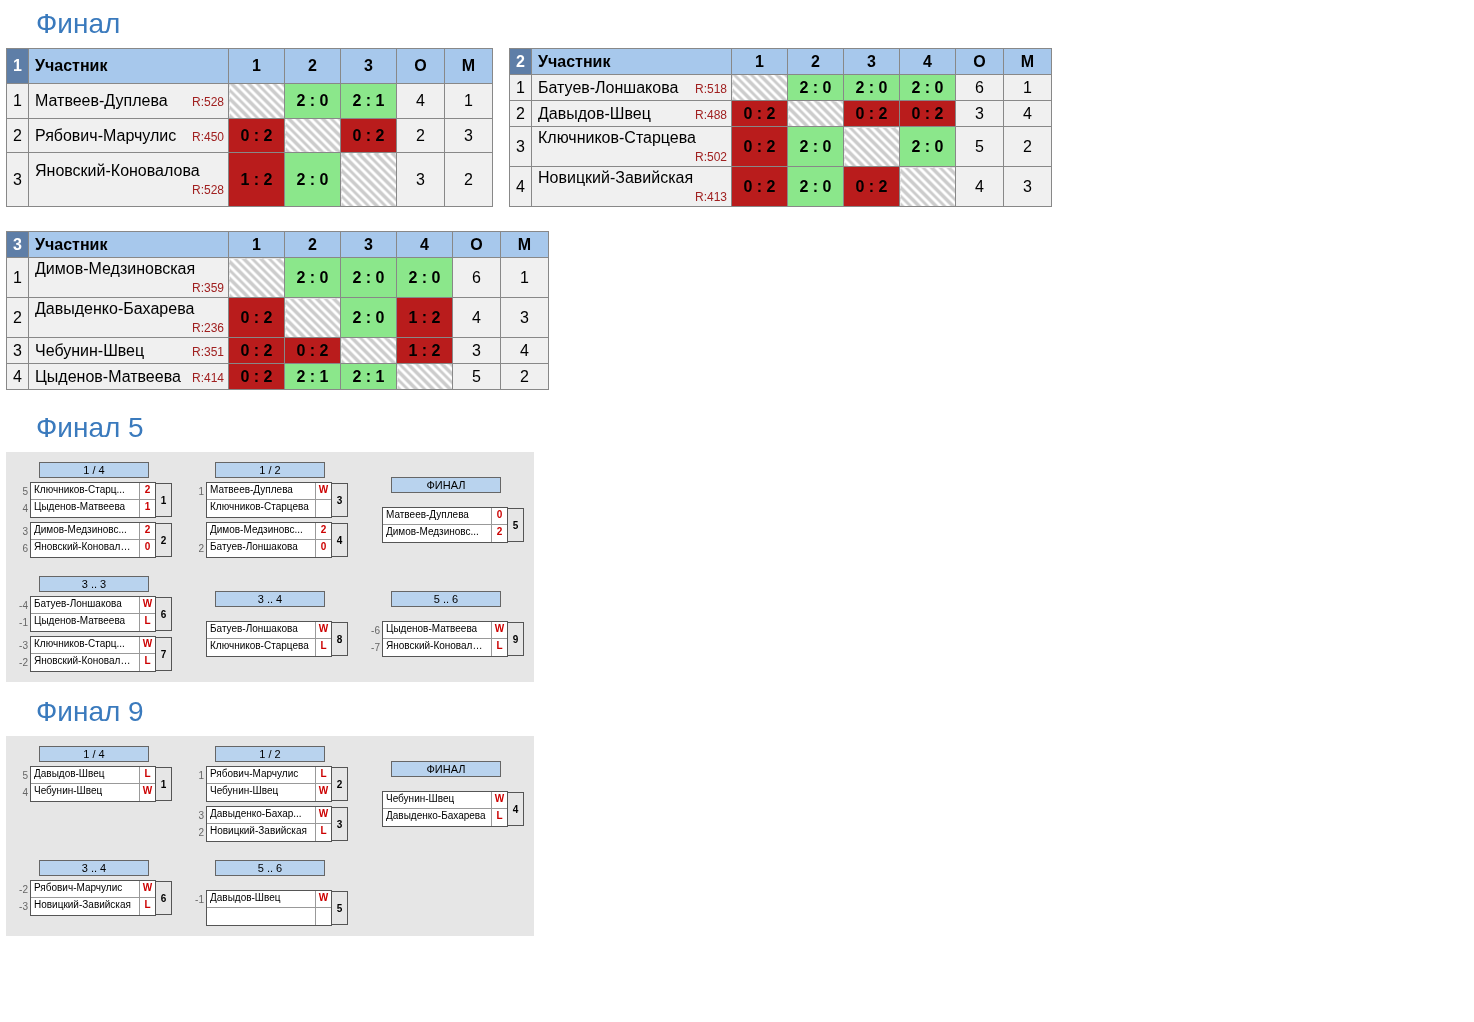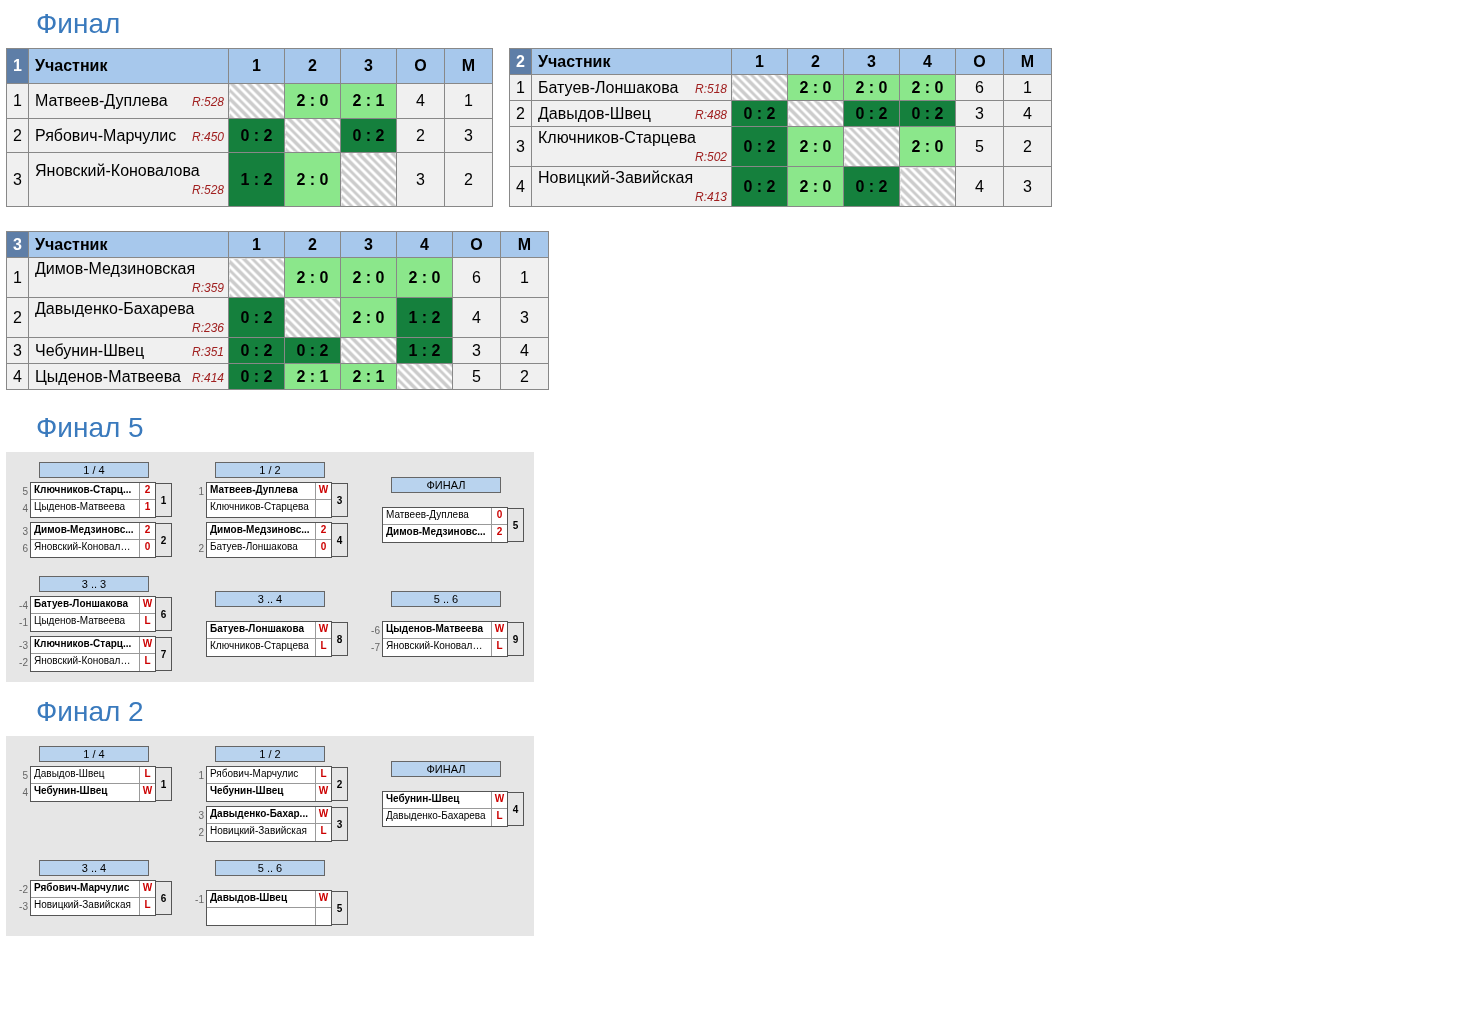--- a/index.html
+++ b/index.html
@@ -30,24 +30,24 @@
   font-size: 16px;
   font-family: Arial, sans-serif;
   height: 26px;
   white-space: nowrap;
 }
 .group-table th { background: #a7c8ec; font-weight: bold; text-align: center; }
 .group-table th.hdr-num { background: #5e7ea7; color: #fff; width: 22px; }
 .group-table th.hdr-name { text-align: left; width: 200px; }
 .group-table td.num { text-align: center; width: 22px; }
 .group-table td.name-cell { text-align: left; width: 200px; position: relative; padding-right: 4px; }
-.group-table td.name-cell .rating { color: #a02020; font-size: 12px; float: right; margin-left: 6px; margin-top: 3px; font-style: italic; }
+.group-table td.name-cell .rating { color: #a02020; font-size: 12px; float: right; margin-left: 6px; margin-top: 3px; }
 .group-table td.score { text-align: center; font-weight: bold; width: 56px; }
 .group-table td.win { background: #8be78b; }
-.group-table td.loss { background: #15803d; }
+.group-table td.loss { background: #b91c1c; }
 .group-table td.diag { background: repeating-linear-gradient(45deg,#ccc,#ccc 3px,#fff 3px,#fff 6px); }
 .group-table td.pts, .group-table td.place { text-align: center; width: 48px; }
 
 .bracket-area { background: #e6e6e6; padding: 10px; margin: 0 2px 6px 6px; display: inline-block; }
 .bracket-cols { display: flex; gap: 20px; }
 .round-label {
   display: inline-block;
   background: #b9d3ee;
   border: 1px solid #666;
   text-align: center;
@@ -86,21 +86,21 @@
 }
 .pname {
   width: 108px;
   font-size: 10px;
   padding: 1px 3px;
   white-space: nowrap;
   overflow: hidden;
   text-overflow: ellipsis;
   font-family: Arial, sans-serif;
 }
-.pname.winner { font-weight: bold; }
+.pname.winner { font-weight: normal; }
 .pscore {
   width: 16px;
   font-size: 10px;
   font-weight: bold;
   text-align: center;
   color: #c00;
   border-left: 1px solid #999;
   padding-top: 1px;
 }
 .mnum {
@@ -458,21 +458,21 @@
                 <div class="pname ">Яновский-Коновалова</div>
                 <div class="pscore">L</div>
               </div>
             </div>
             <div class="mnum">9</div>
           </div>
         </div>
       </div>
     </div></div>
 
-<h2 class="section-title">Финал 2</h2>
+<h2 class="section-title">Финал 9</h2>
 <div class="bracket-area" id="final2-area"><div class="bracket-cols">
       <div class="col-wrap">
         <div class="round-label">1 / 4</div>
         <div class="sub-matches">
           <div class="match">
             <div style="display:flex;flex-direction:column;">
               <div class="seed" style="height:17px;line-height:17px;">5</div>
               <div class="seed" style="height:17px;line-height:17px;">4</div>
             </div>
             <div class="match-body">

